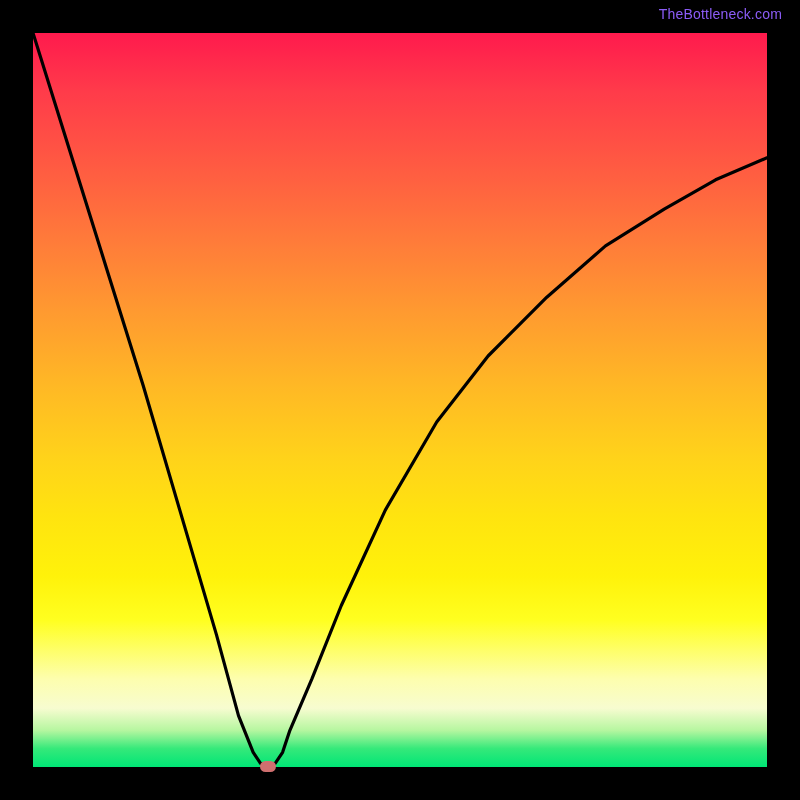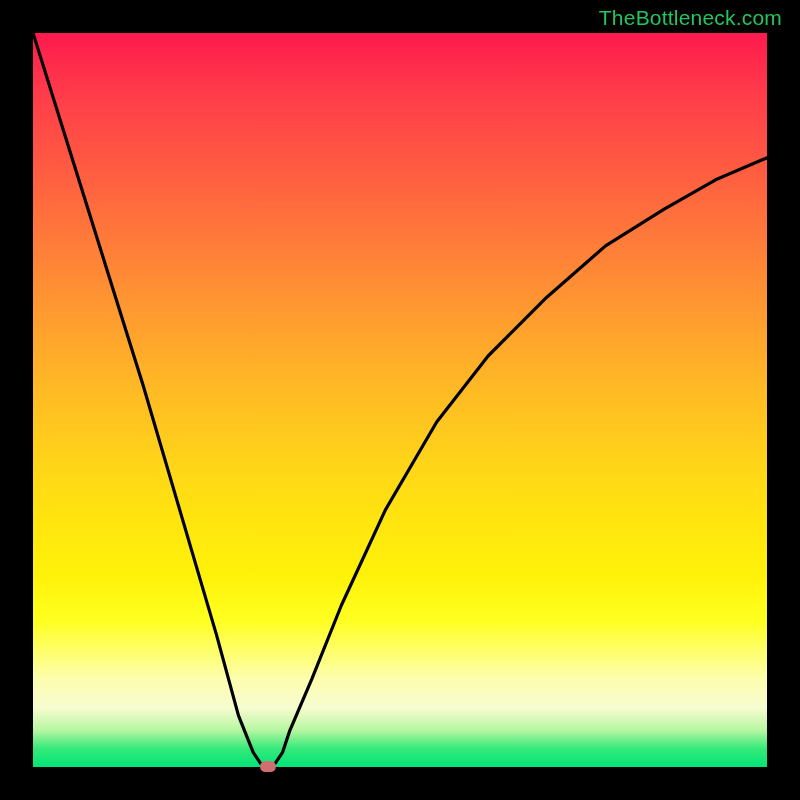--- a/index.html
+++ b/index.html
@@ -41,22 +41,22 @@
       #b6f6a0 95%,
       #35e97a 97.5%,
       #00e676 100%
     );
   }
   .watermark {
     position: absolute;
     top: 6px;
     right: 18px;
     font-family: Arial, Helvetica, sans-serif;
-    font-size: 21px;
-    color: #22c55e;
+    font-size: 14px;
+    color: #8b5cf6;
     letter-spacing: 0.2px;
     user-select: none;
     text-align: center;
   }
   svg.curve {
     position: absolute;
     left: 0;
     top: 0;
   }
   .dot {

